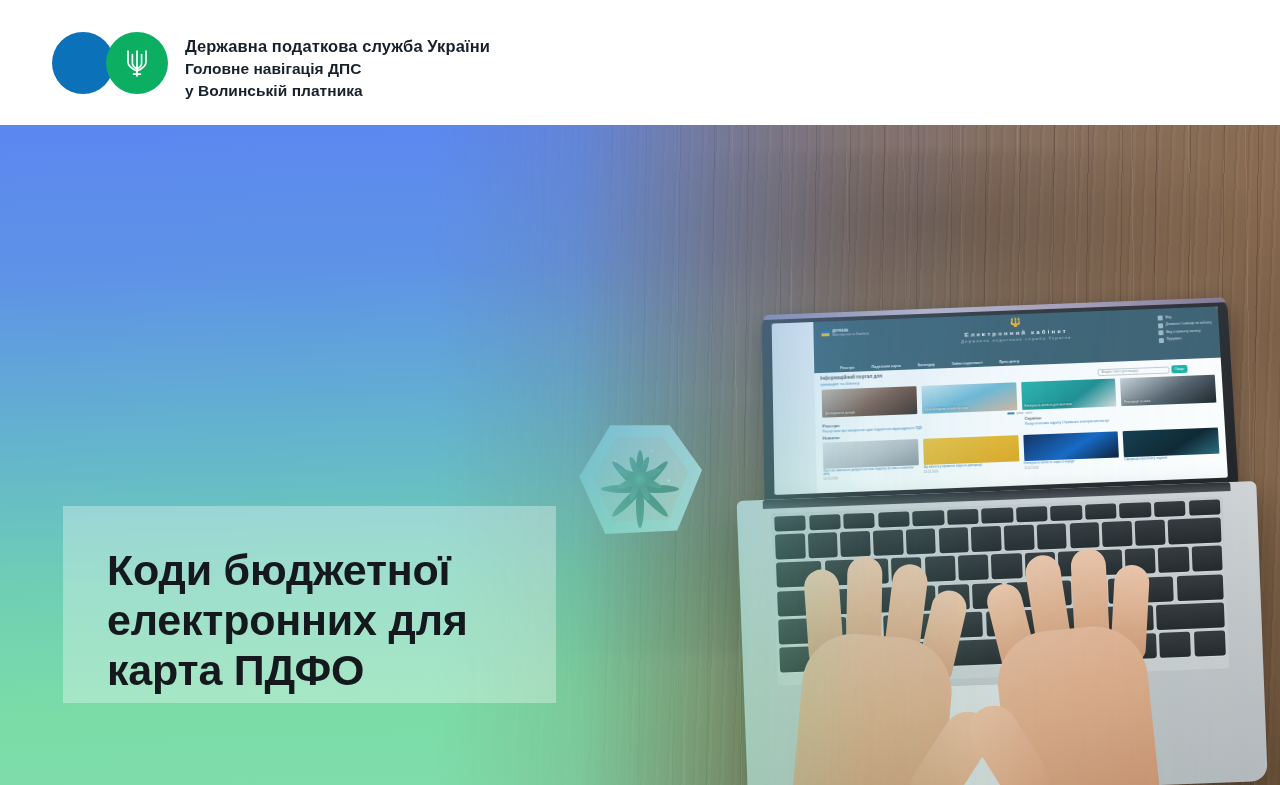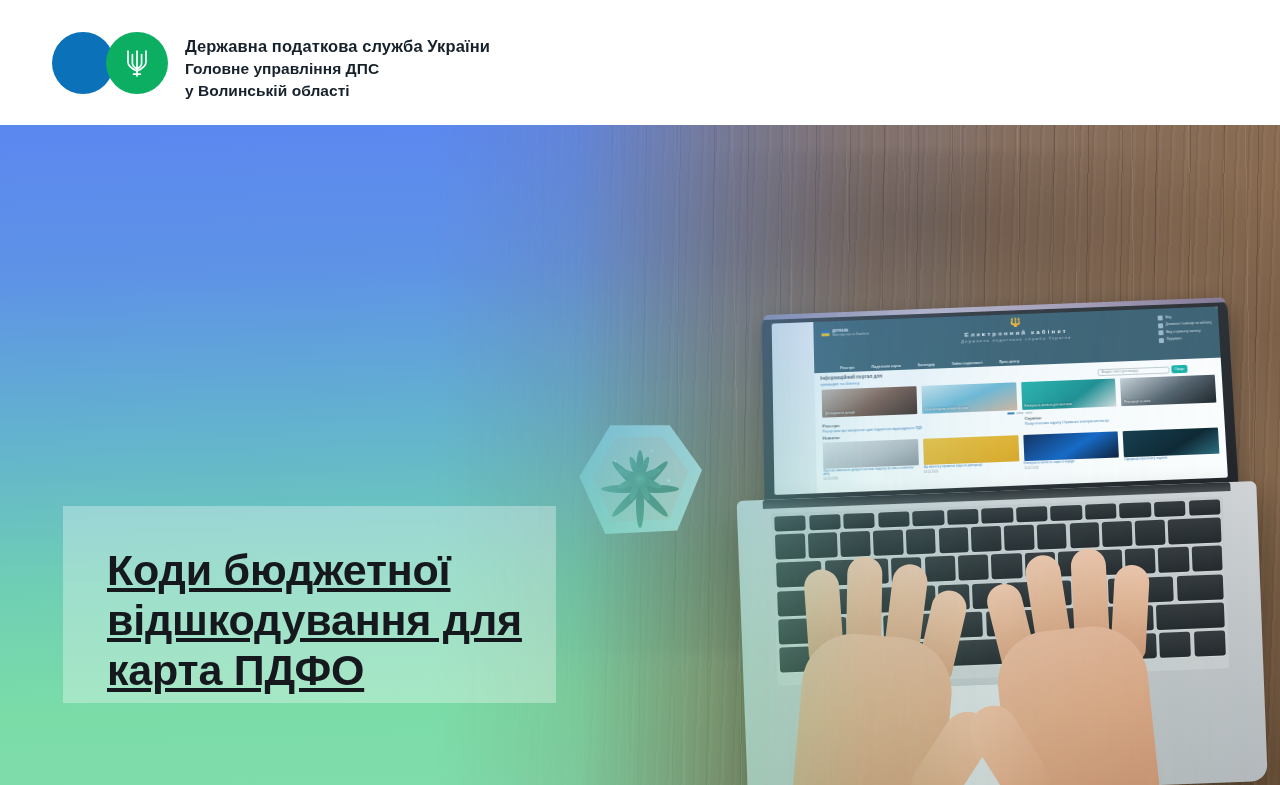--- a/index.html
+++ b/index.html
@@ -548,21 +548,21 @@
     left: 107px;
     top: 391px;
     width: 430px;
     z-index: 21;
     color: #15191d;
     font-size: 43px;
     line-height: 50px;
     font-weight: 700;
     letter-spacing: -0.2px;
   }
-  .headline .hl-line { display: block; white-space: nowrap; text-decoration: underline; }
+  .headline .hl-line { display: block; white-space: nowrap; }
 </style>
 </head>
 <body>
 
 <div class="page">
 
   <header class="site-header">
     <div class="brand">
       <div class="logo-mark">
         <span class="logo-circle blue"></span>
@@ -575,22 +575,22 @@
               <path d="M22 4 V15 C22 19 18.8 21.5 13 24"></path>
               <path d="M8.4 7.5 V16 C8.4 19 10.3 20.6 13 21.6"></path>
               <path d="M17.6 7.5 V16 C17.6 19 15.7 20.6 13 21.6"></path>
               <path d="M9.6 27.2 H16.4"></path>
             </g>
           </svg>
         </span>
       </div>
       <div class="brand-text">
         <div class="brand-line-1">Державна податкова служба України</div>
-        <div class="brand-line-2">Головне управління ДПС</div>
-        <div class="brand-line-3">у Волинській області</div>
+        <div class="brand-line-2">Головне навігація ДПС</div>
+        <div class="brand-line-3">у Волинській платника</div>
       </div>
     </div>
   </header>
 
   <section class="hero">
 
     <div class="desk"></div>
     <div class="desk-grain-a"></div>
     <div class="desk-grain-b"></div>
     <div class="desk-knot"></div>
@@ -851,18 +851,18 @@
       <span class="thumb"></span>
 
     </div>
 
     <div class="hero-tint"></div>
     <div class="hero-tint-soft"></div>
 
     <div class="headline-plate"></div>
     <h1 class="headline">
       <span class="hl-line">Коди бюджетної</span>
-      <span class="hl-line">відшкодування для</span>
+      <span class="hl-line">електронних для</span>
       <span class="hl-line">карта ПДФО</span>
     </h1>
 
   </section>
 </div>
 
 </body></html>

